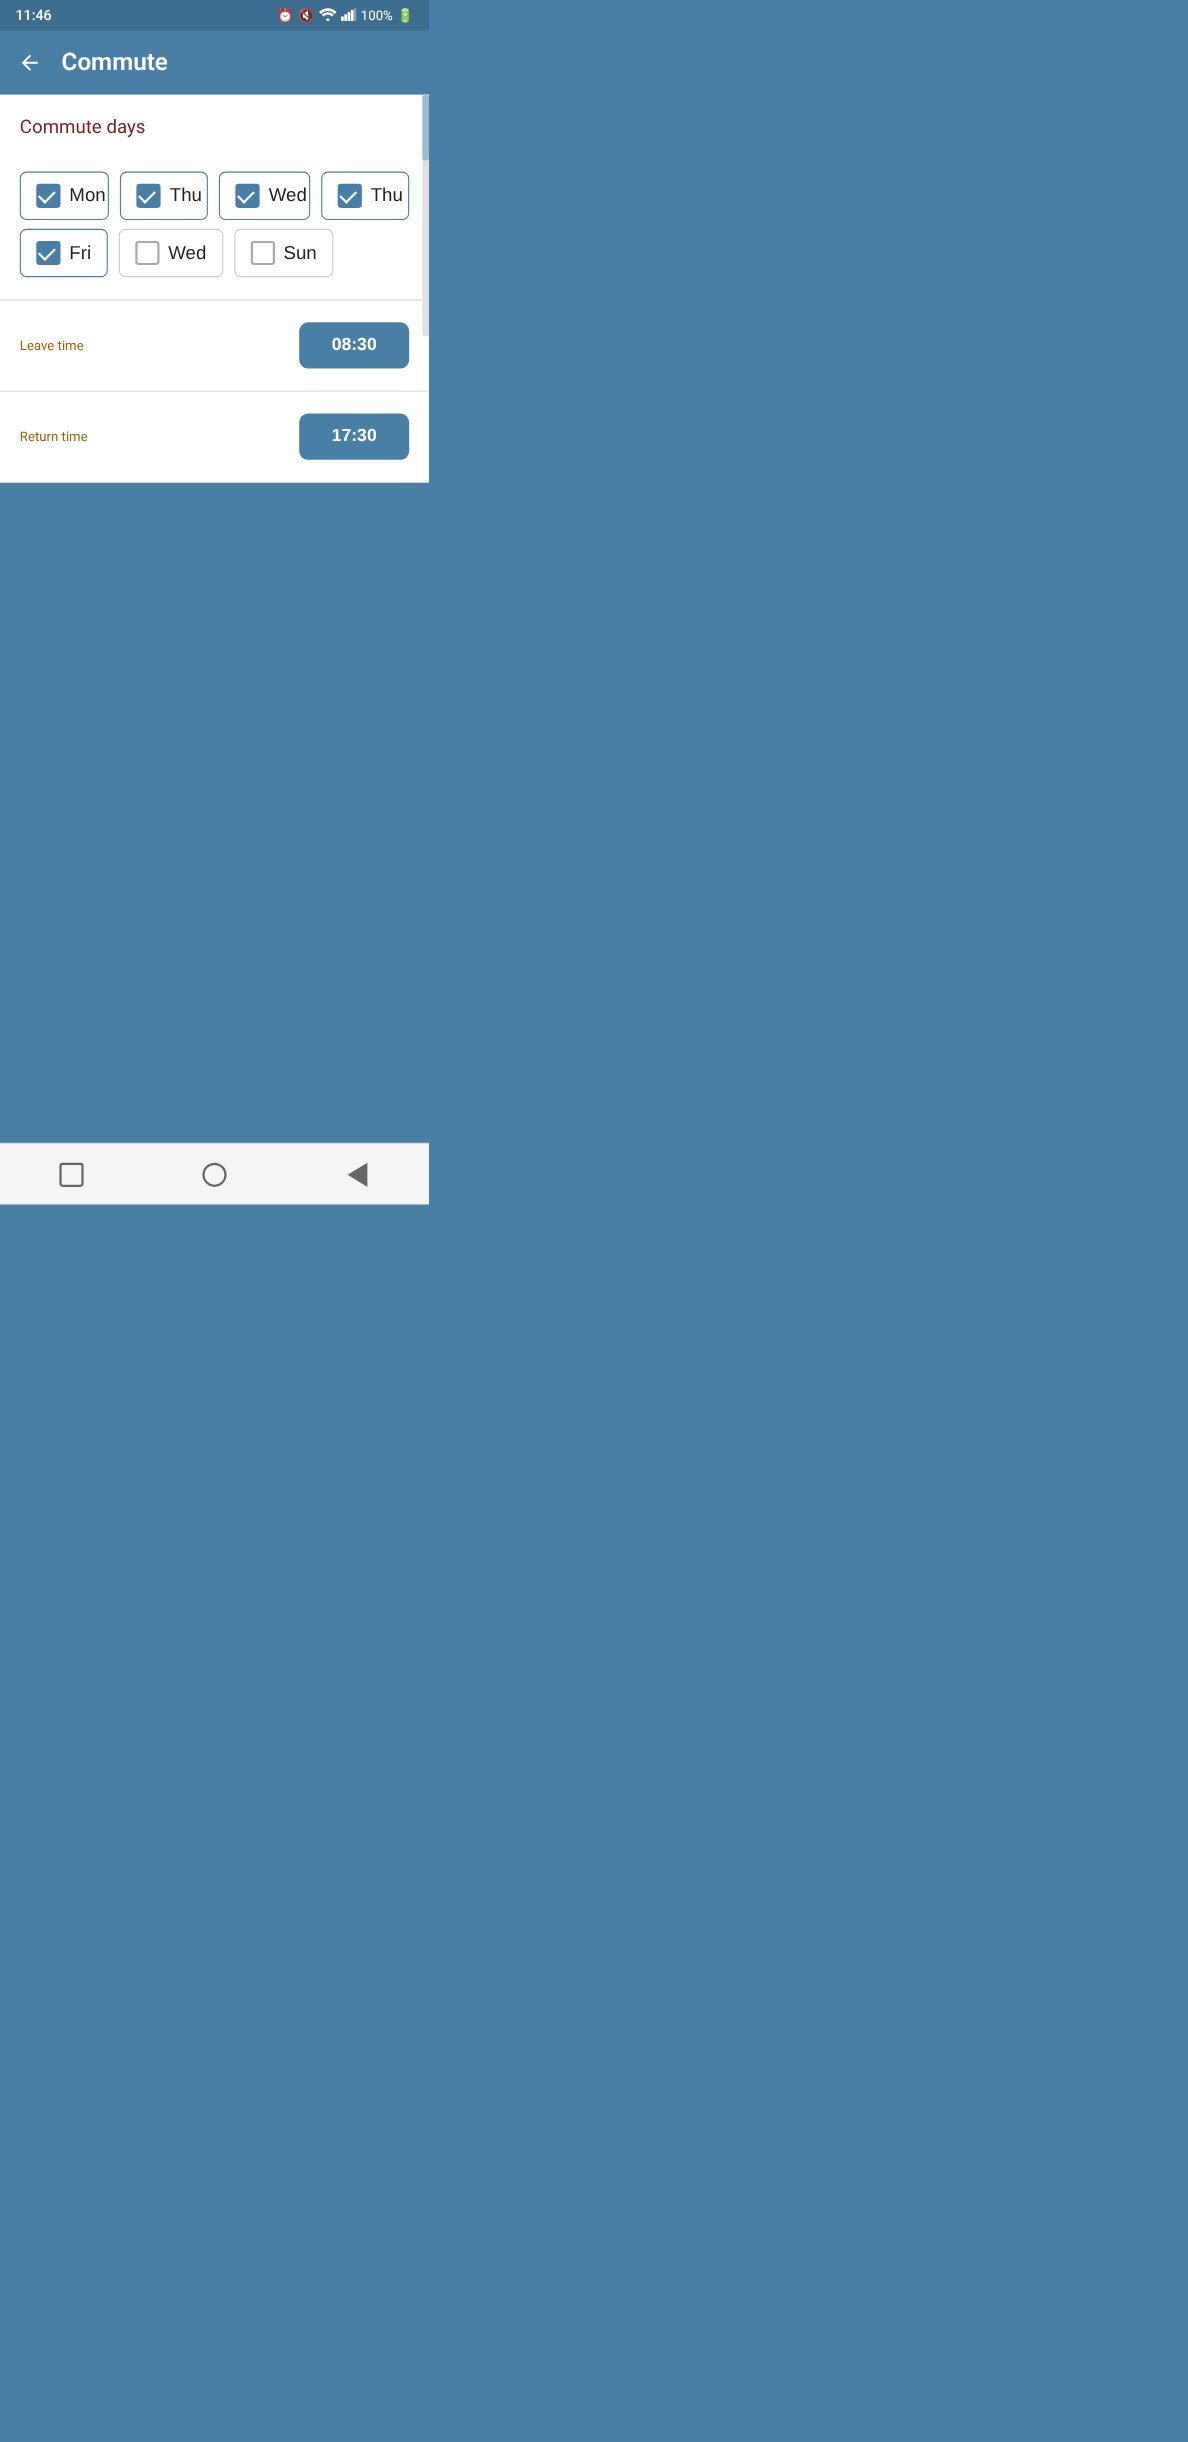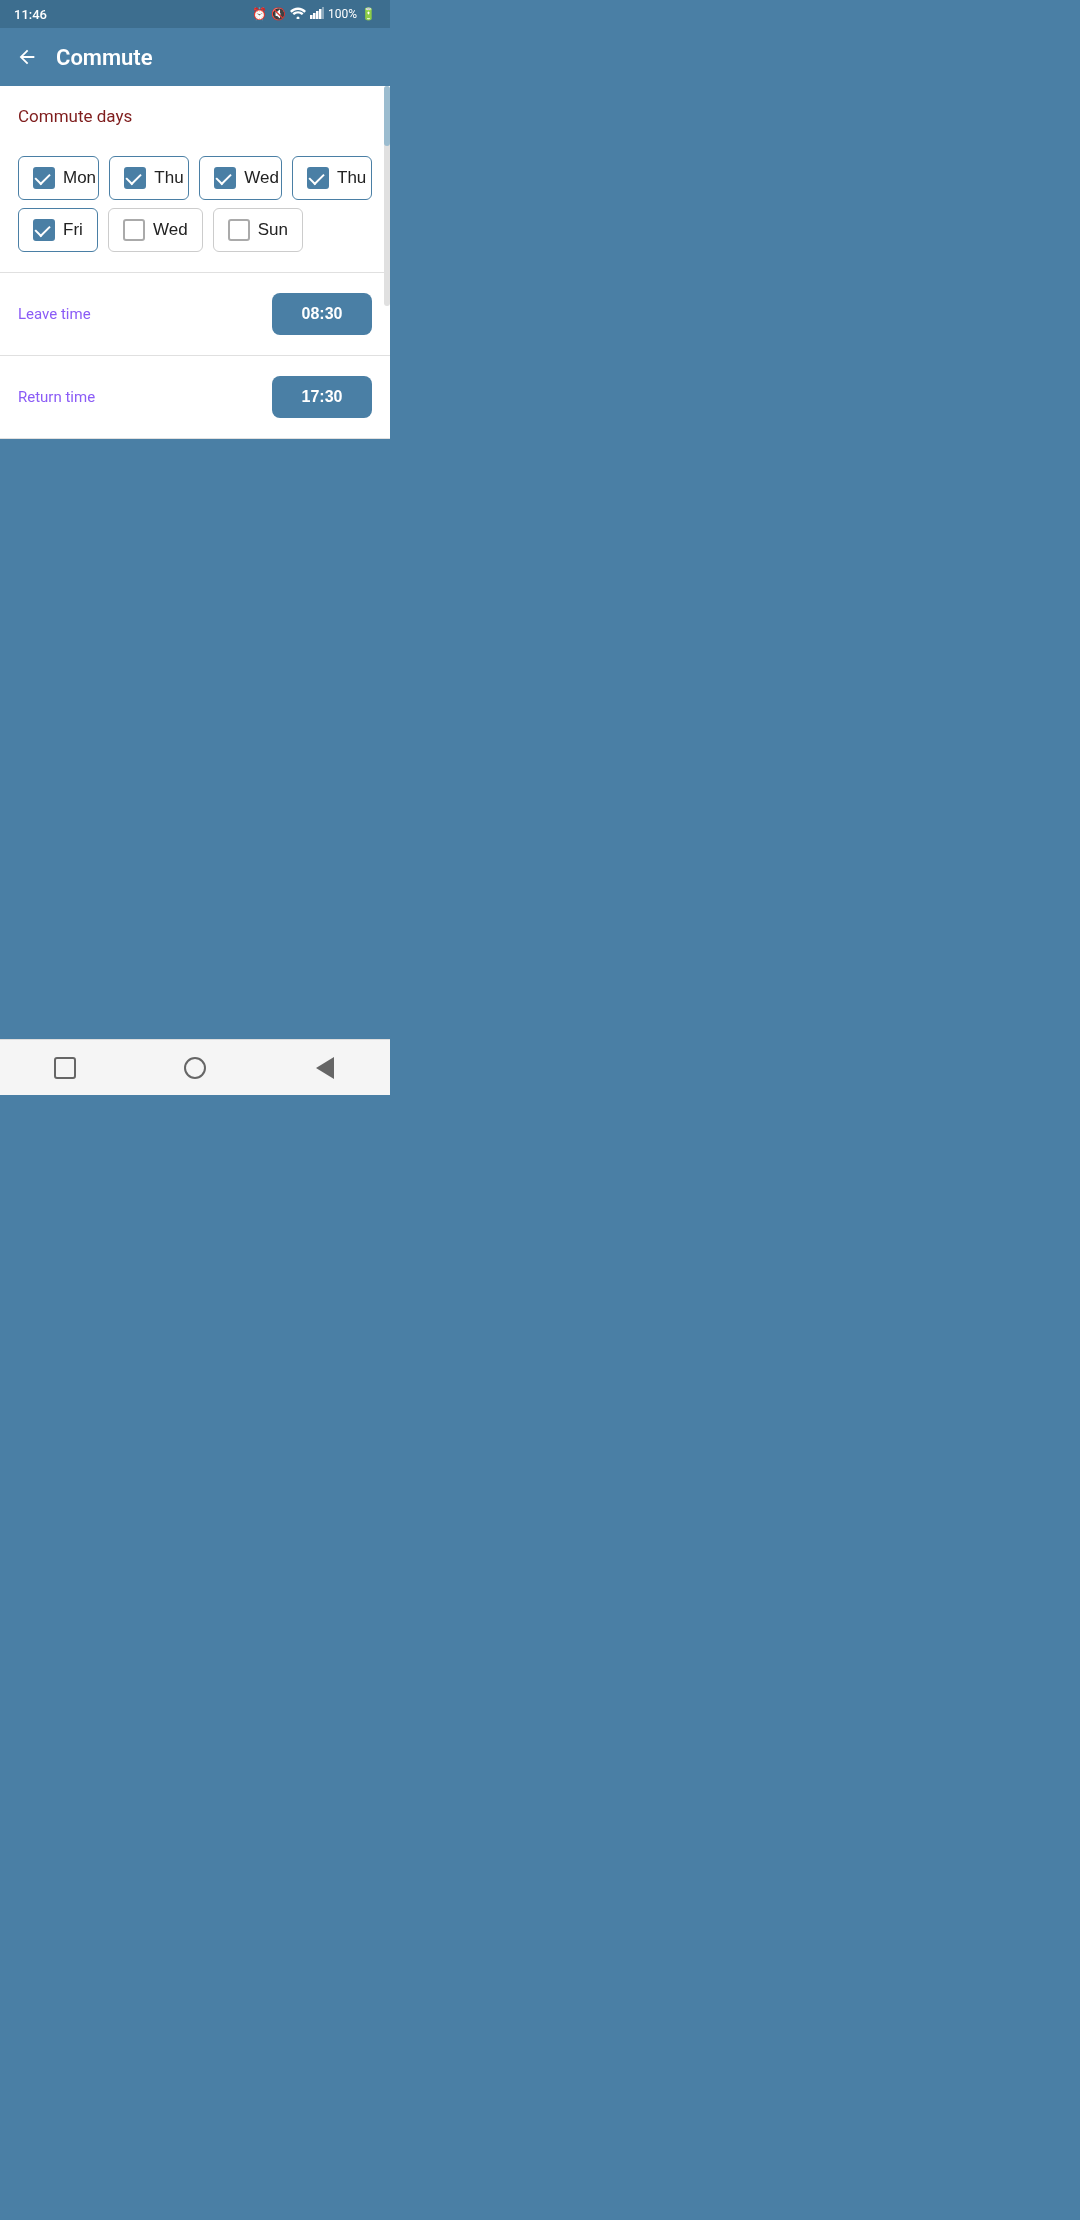--- a/index.html
+++ b/index.html
@@ -144,22 +144,22 @@
     .time-row {
       display: flex;
       align-items: center;
       justify-content: space-between;
       padding: 20px 18px;
       background: white;
       border-bottom: 1px solid #e0e0e0;
     }
 
     .time-label {
-      font-size: 15px;
-      color: #8b5cf6;
+      font-size: 12px;
+      color: #a16207;
       font-weight: 400;
     }
 
     .time-btn {
       background: #4a7fa5;
       color: white;
       border: none;
       border-radius: 8px;
       padding: 12px 20px;
       font-size: 16px;

